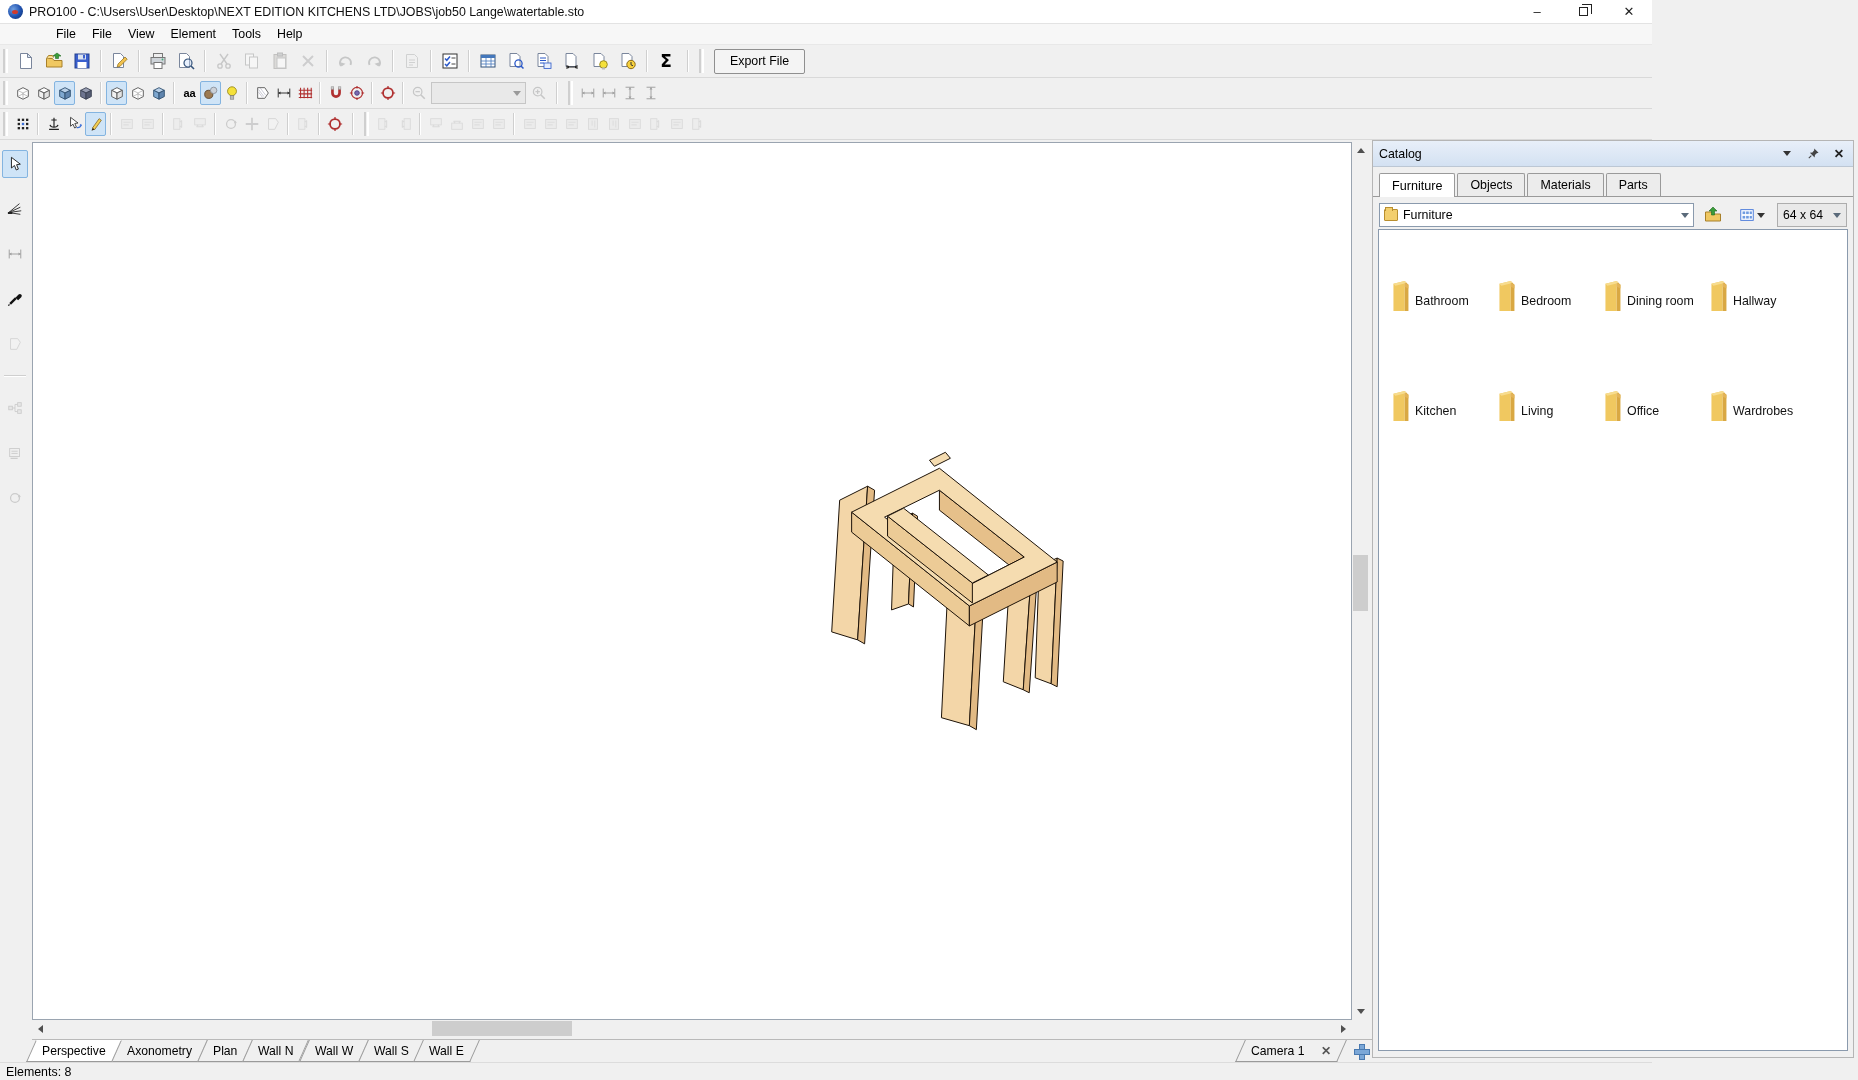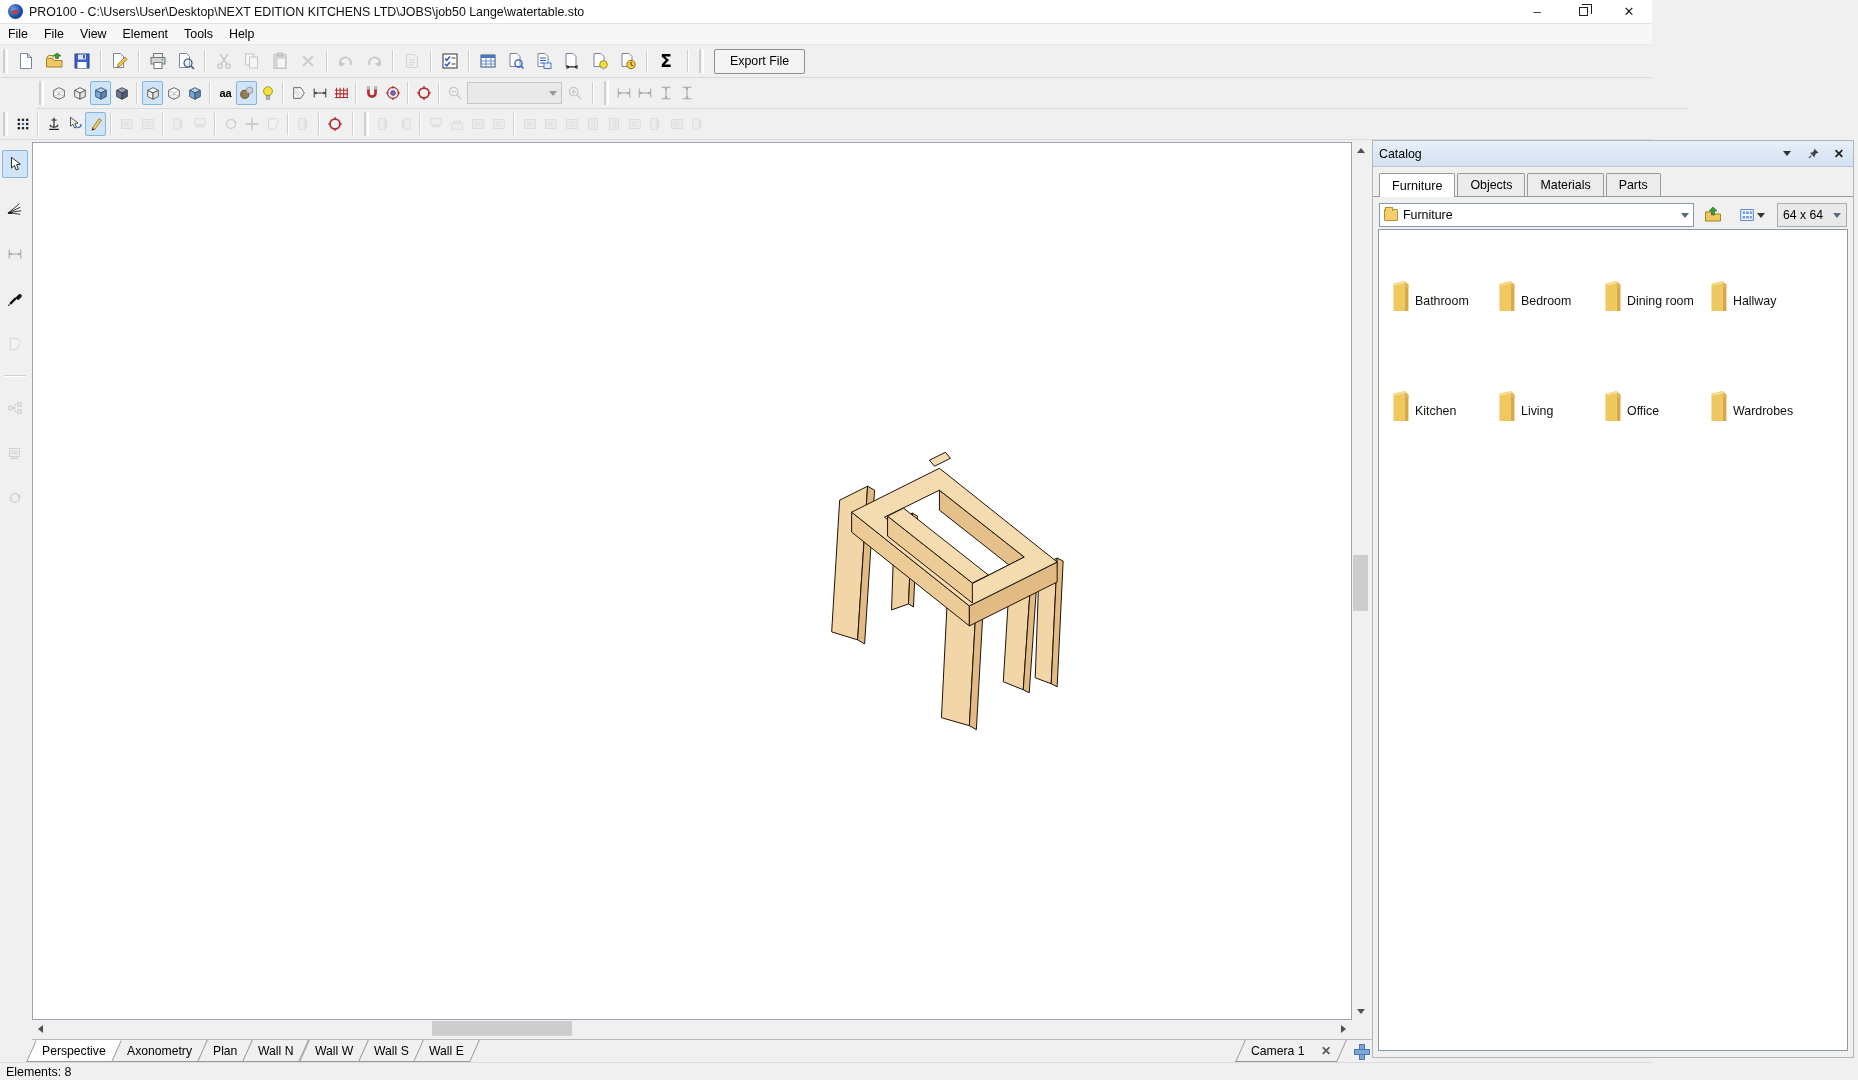--- a/index.html
+++ b/index.html
@@ -11,27 +11,27 @@
   .titlebar { position:absolute; left:0; top:0; width:100%; height:24px; background:#fff; display:flex; align-items:center; border-bottom:1px solid #e3e3e3;}
   .applogo { width:15px; height:15px; border-radius:50%; background:radial-gradient(circle at 35% 35%, #6f9fe0 0%, #1d4fae 55%, #123063 100%); margin:0 6px 0 8px; position:relative; flex:none;}
   .applogo::after{content:""; position:absolute; left:4px; top:6px; width:6px; height:4px; background:#d03a2c; border-radius:50%;}
   .title-text { font-size:12.4px; color:#111; white-space:nowrap; }
   .winbtns { margin-left:auto; display:flex; height:24px; }
   .winbtn { width:46px; height:24px; display:flex; align-items:center; justify-content:center; font-size:13px; color:#222; }
   .restore-glyph{ position:relative; width:9px; height:9px; border:1px solid #222; background:#fff;}
   .restore-glyph::before{content:""; position:absolute; left:2px; top:-4px; width:9px; height:9px; border:1px solid #222; border-left:none; border-bottom:none;}
 
   
-  .menubar { position:absolute; left:0; top:24px; width:100%; height:21px; background:#f7f7f7; display:flex; align-items:center; border-bottom:1px solid #e8e8e8;}
+  .menubar { position:absolute; left:0; top:24px; width:100%; height:21px; background:#f7f7f7; display:flex; align-items:center; border-bottom:1px solid #e8e8e8;padding-left:48px;}
   .menu-item { padding:2px 8px; }
 
   
   .tbrow { position:absolute; left:0; width:100%; background:#f0f0f0; display:flex; align-items:center; border-bottom:1px solid #d9d9d9;}
   #tb1 { top:45px; height:33px; }
-  #tb2 { top:78px; height:31px;margin-left:36px; }
+  #tb2 { top:78px; height:31px; }
   #tb3 { top:109px; height:31px; }
   .grip { width:5px; height:24px; margin:0 4px 0 3px; border-left:2px solid #cfcfcf; border-right:2px solid #fff; }
   .b { display:flex; align-items:center; justify-content:center; border:1px solid transparent; border-radius:2px; flex:none;}
   #tb1 .b { width:28px; height:27px; }
   #tb2 .b, #tb3 .b { width:21px; height:24px; }
   .on { background:#cfe4f7; border:1px solid #84b4e0; }
   .dis { opacity:.42; filter:grayscale(.9); }
   .sp { width:0; height:22px; border-left:1px solid #cfcfcf; border-right:1px solid #ffffff; margin:0 4px; flex:none;}
   .sp2 { margin:0 7px; }
   .ic { width:18px; height:18px; display:block; }

